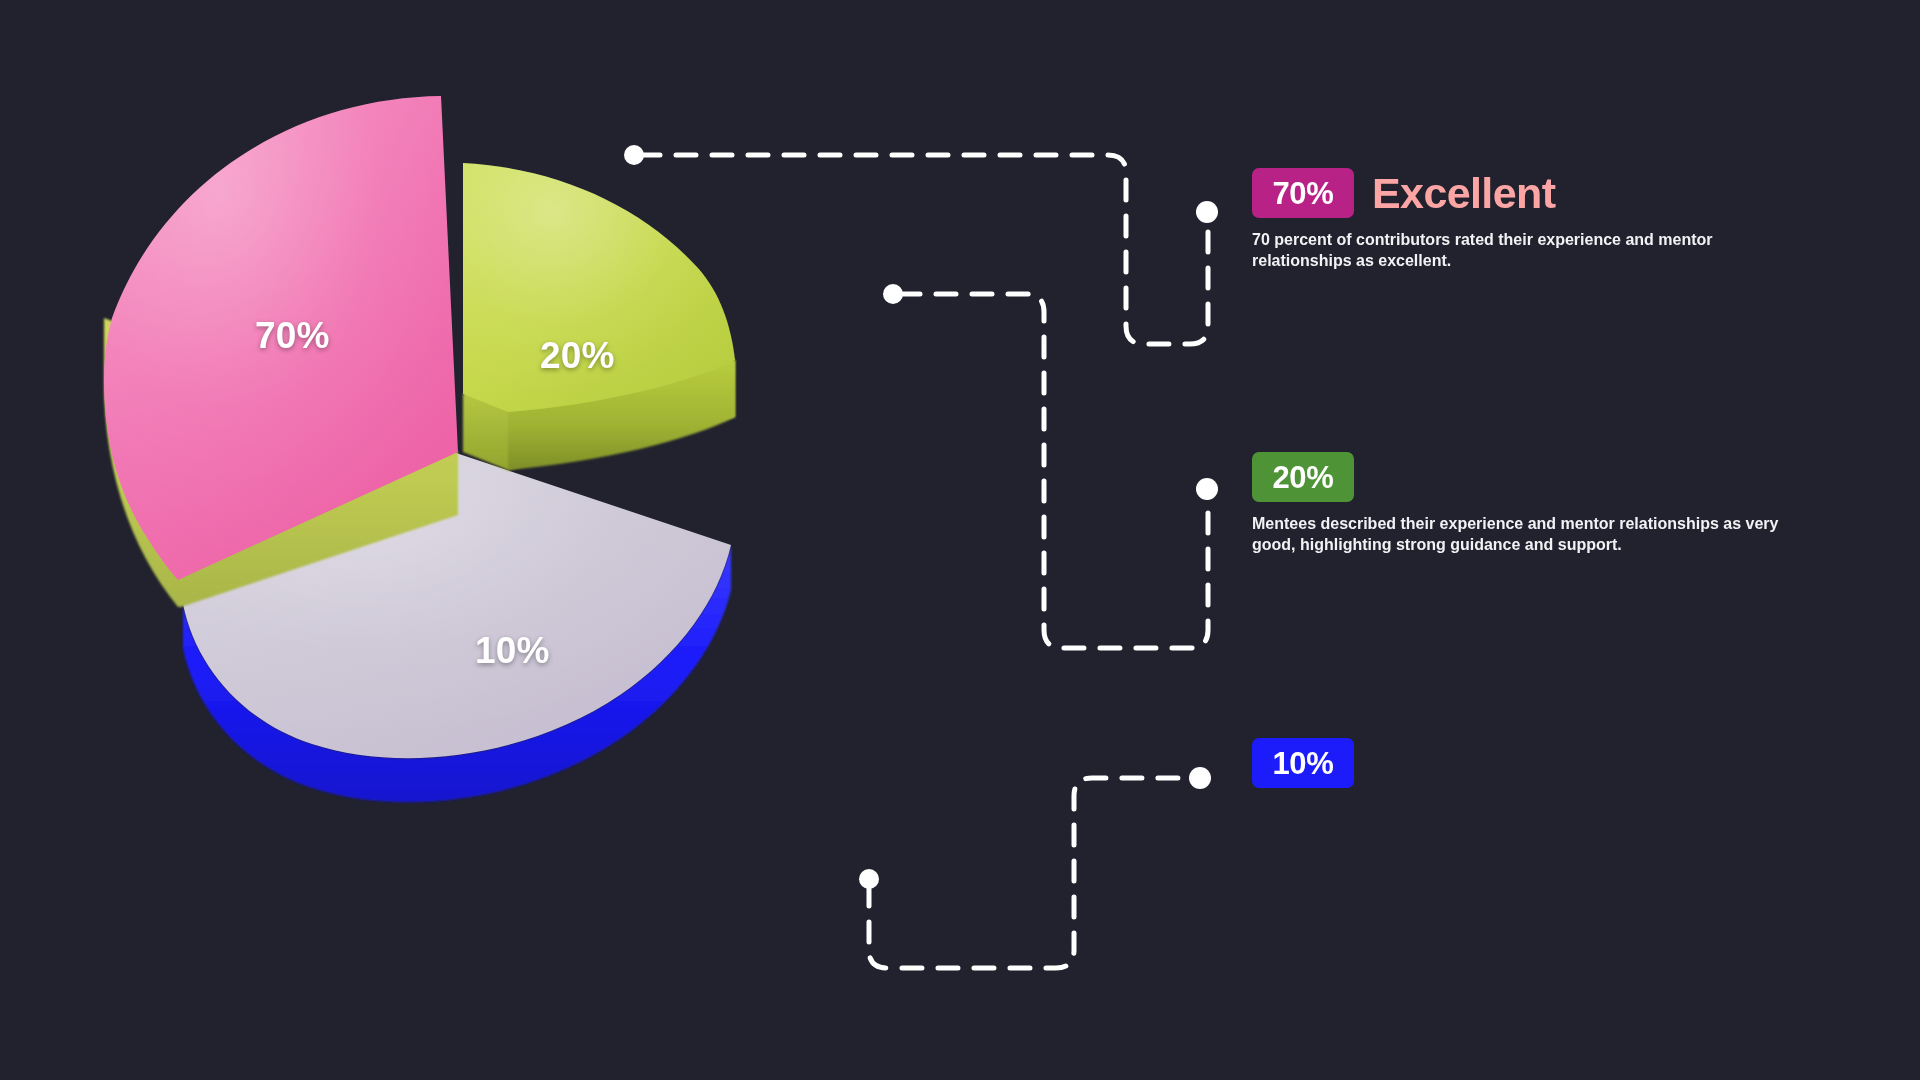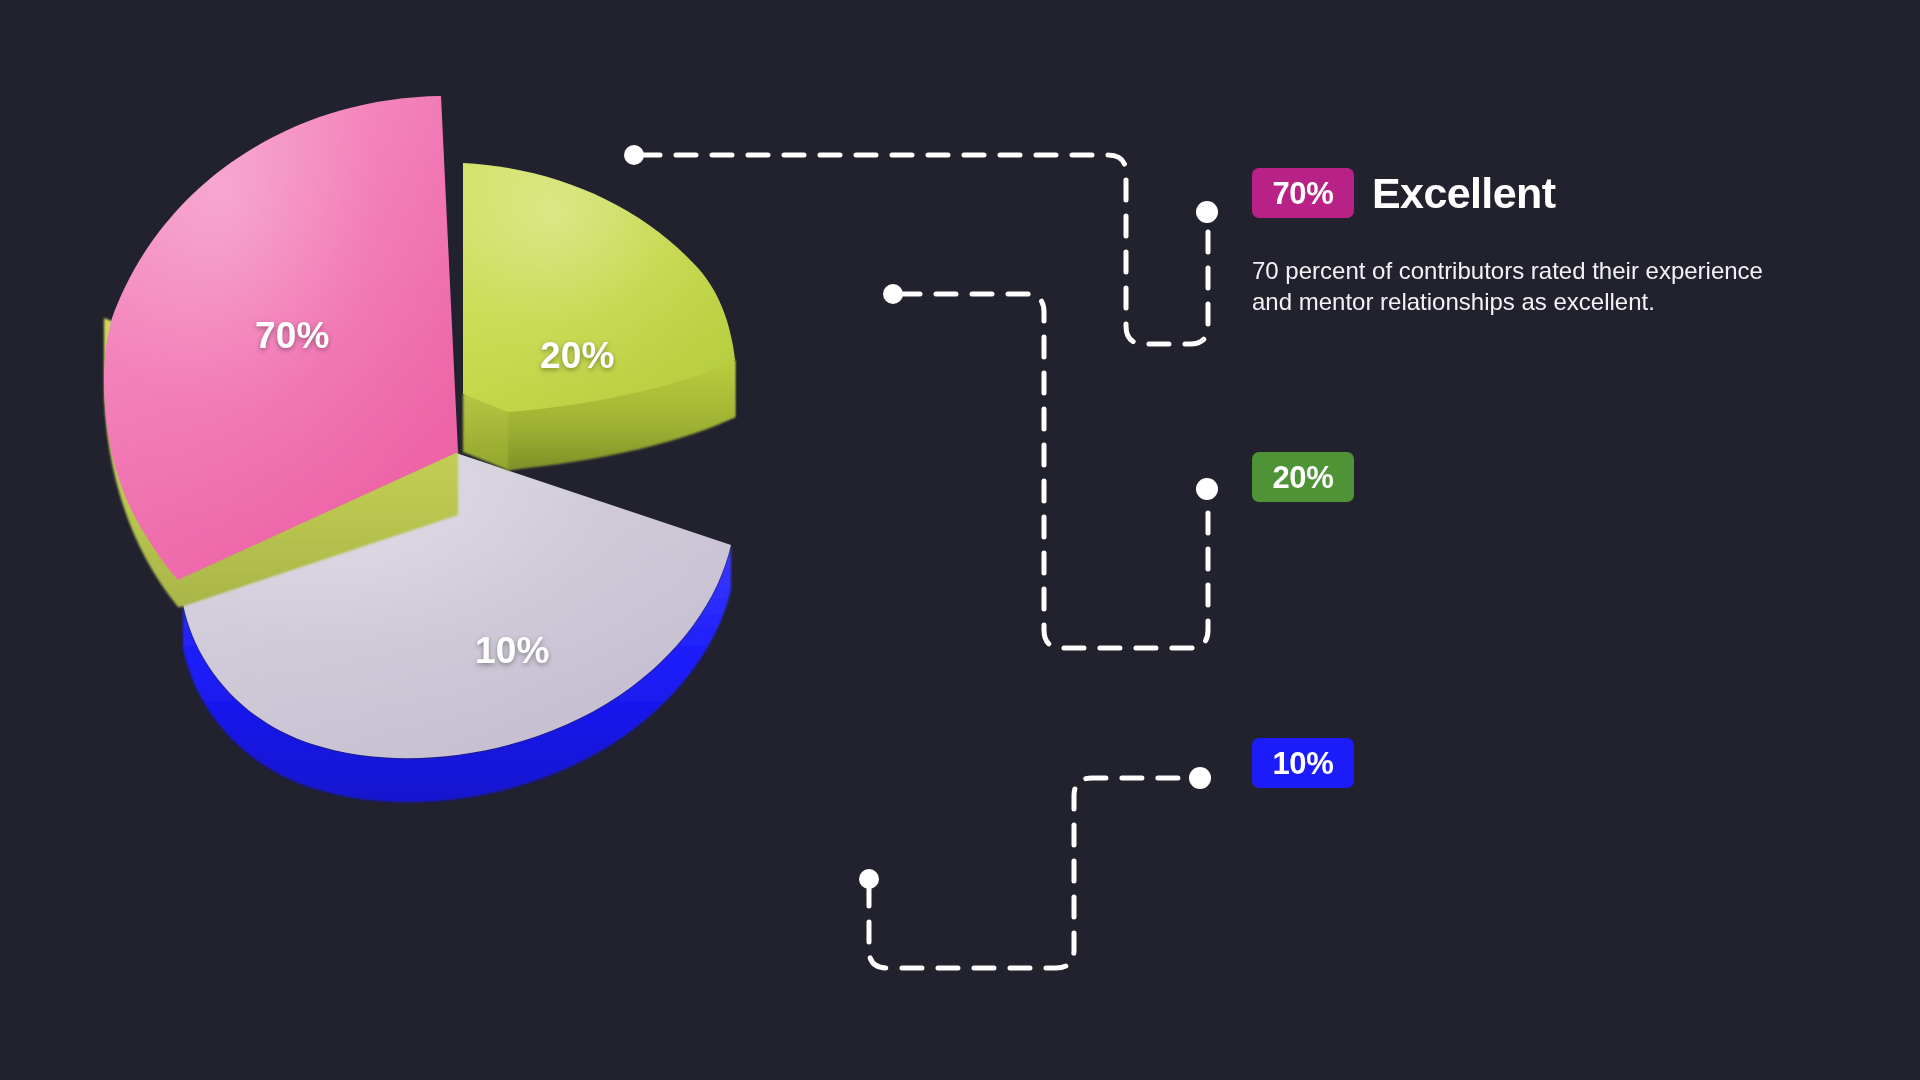--- a/index.html
+++ b/index.html
@@ -60,33 +60,33 @@
     height:50px;
     padding:0 12px;
     border-radius:7px;
     color:#ffffff;
     font-size:31px;
     font-weight:bold;
     letter-spacing:-0.3px;
     line-height:1;
   }
   .legend-title{
-    color:#ffffff;
+    color:#fca5a5;
     font-size:43px;
     font-weight:bold;
     letter-spacing:-0.6px;
     line-height:1;
     white-space:nowrap;
   }
   .legend-desc{
-    margin-top:37px;
+    margin-top:12px;
     color:#f2f2f5;
-    font-size:24px;
+    font-size:16px;
     line-height:1.30;
-    font-weight:normal;
+    font-weight:bold;
     max-width:545px;
   }
   #legend-verygood    .legend-desc{ max-width:570px; }
   #legend-satisfactory .legend-desc{ max-width:570px; }
 </style>
 </head>
 <body>
 
 <div id="stage">
 
@@ -259,20 +259,21 @@
       <span class="badge" style="background:#b82287;">70%</span>
       <span class="legend-title">Excellent</span>
     </div>
     <p class="legend-desc">70 percent of contributors rated their experience and mentor relationships as excellent.</p>
   </div>
 
   <div class="legend-item" id="legend-verygood">
     <div class="legend-head">
       <span class="badge" style="background:#4e9437;">20%</span>
     </div>
+    <p class="legend-desc">Mentees described their experience and mentor relationships as very good, highlighting strong guidance and support.</p>
   </div>
 
   <div class="legend-item" id="legend-satisfactory">
     <div class="legend-head">
       <span class="badge" style="background:#1c1cfb;">10%</span>
     </div>
   </div>
 
 </div>
 

